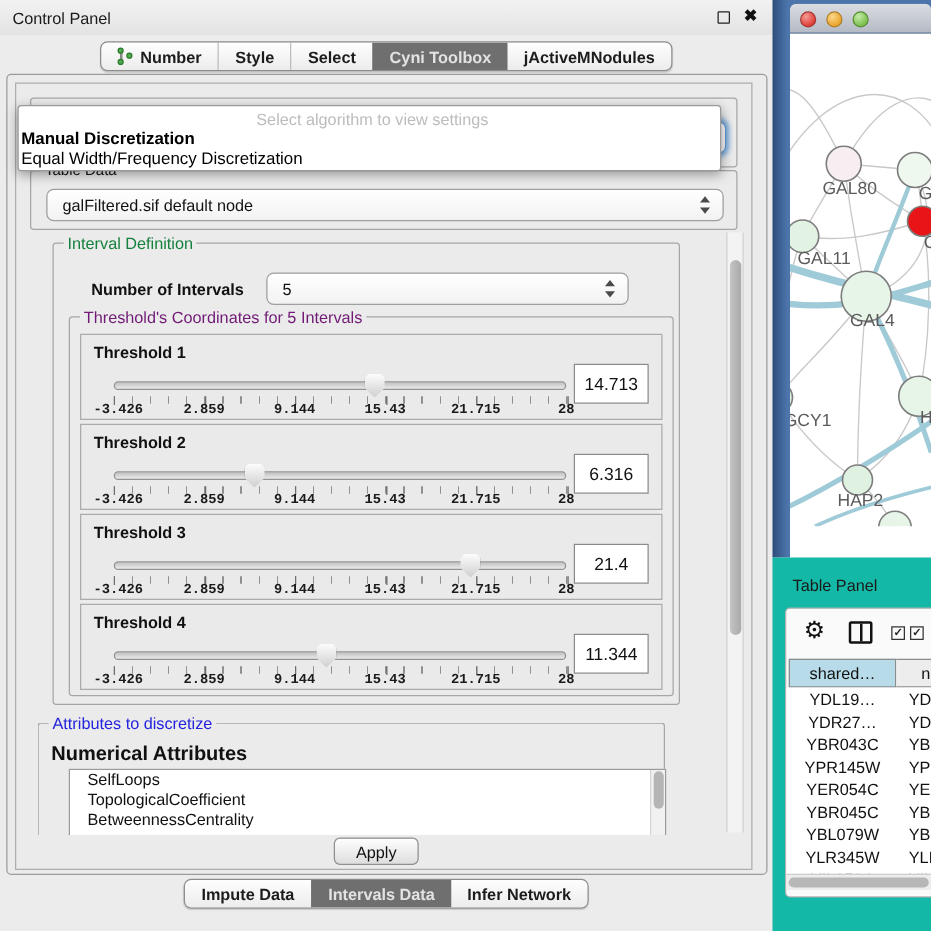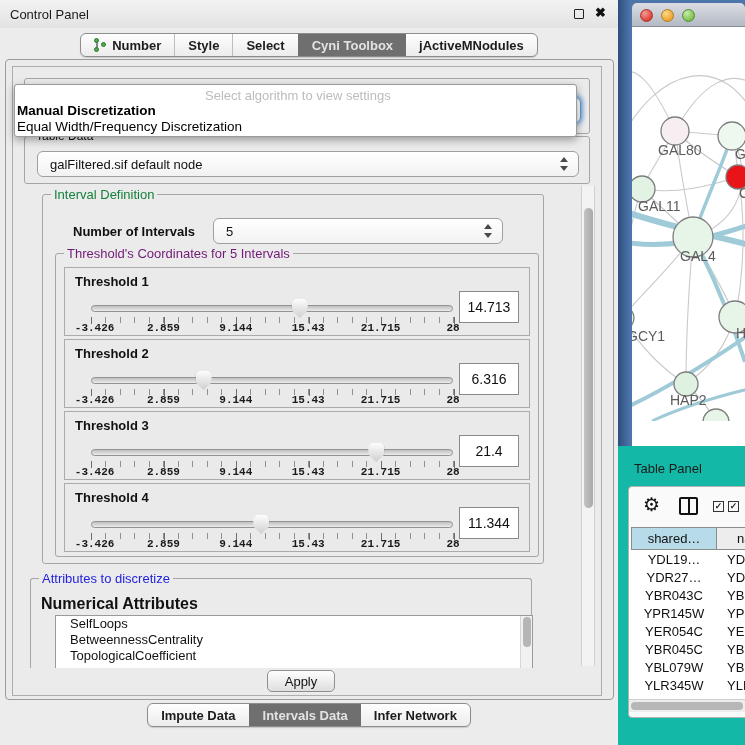--- a/index.html
+++ b/index.html
@@ -300,22 +300,22 @@
           <div class="value-box">11.344</div>
         </div>
       </div>
     </div>
 
     <div class="group" id="attr-group">
       <span class="group-title">Attributes to discretize</span>
       <span class="attr-label">Numerical Attributes</span>
       <div class="attr-list">
         <div class="attr-item">SelfLoops</div>
+        <div class="attr-item">TopologicalCoefficient</div>
         <div class="attr-item">BetweennessCentrality</div>
-        <div class="attr-item">TopologicalCoefficient</div>
         <div class="list-scrollbar">
             <div class="thumb"></div>
           </div>
       </div>
     </div>
   </div>
 
   <div class="v-scrollbar">
       <div class="thumb"></div>
     </div>

